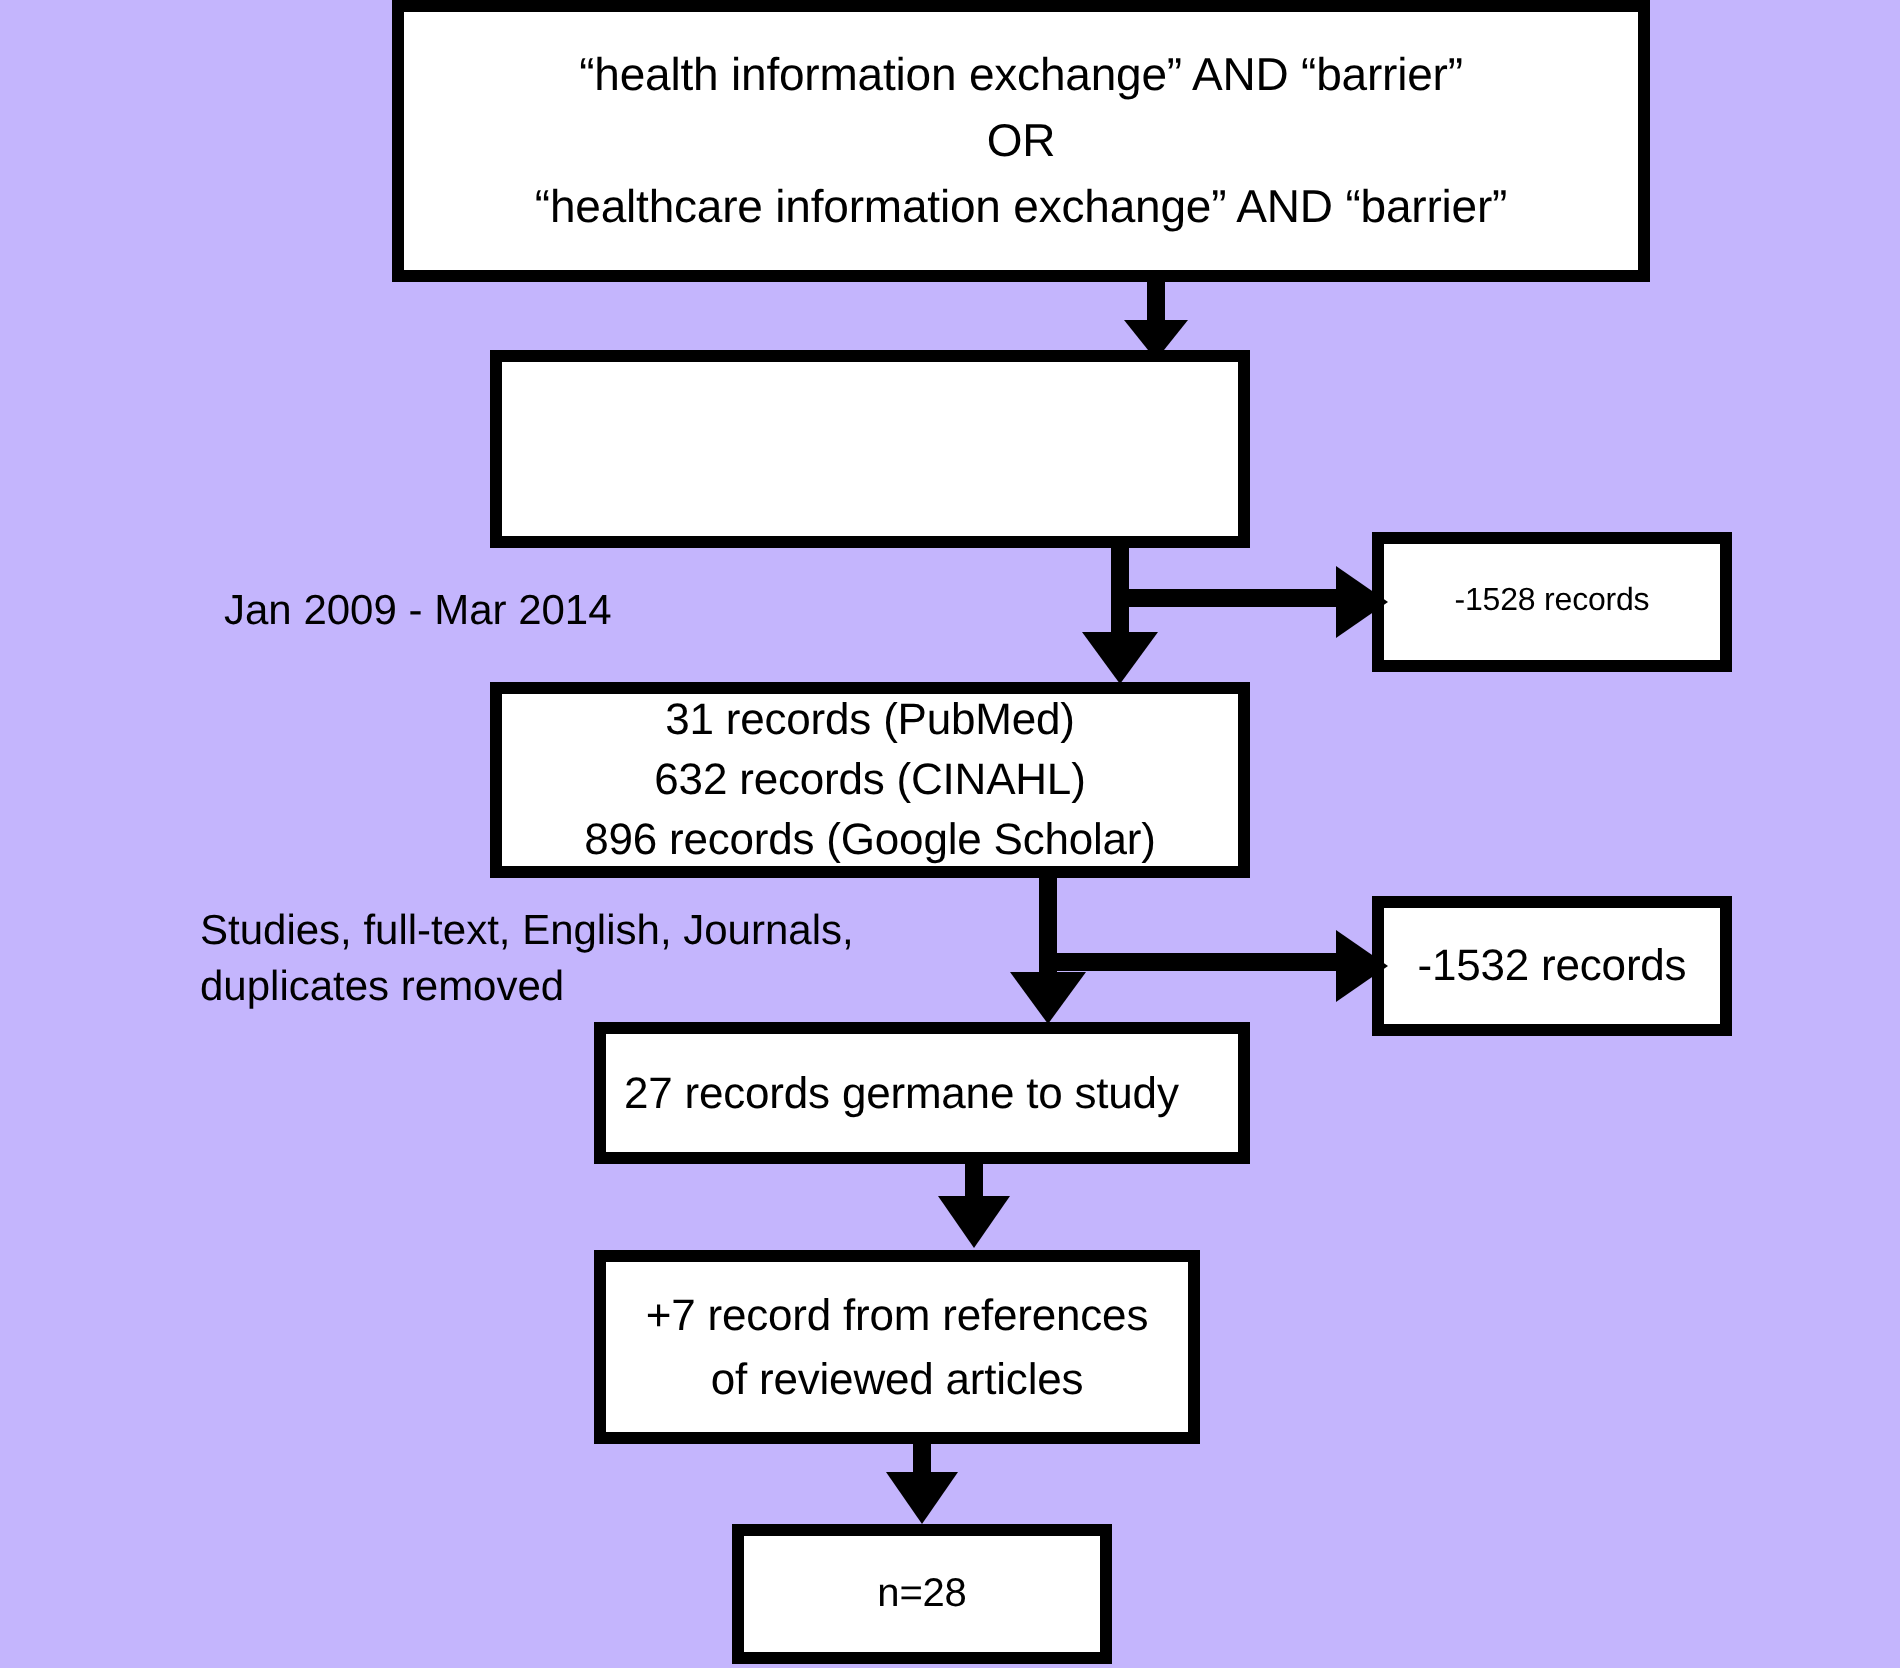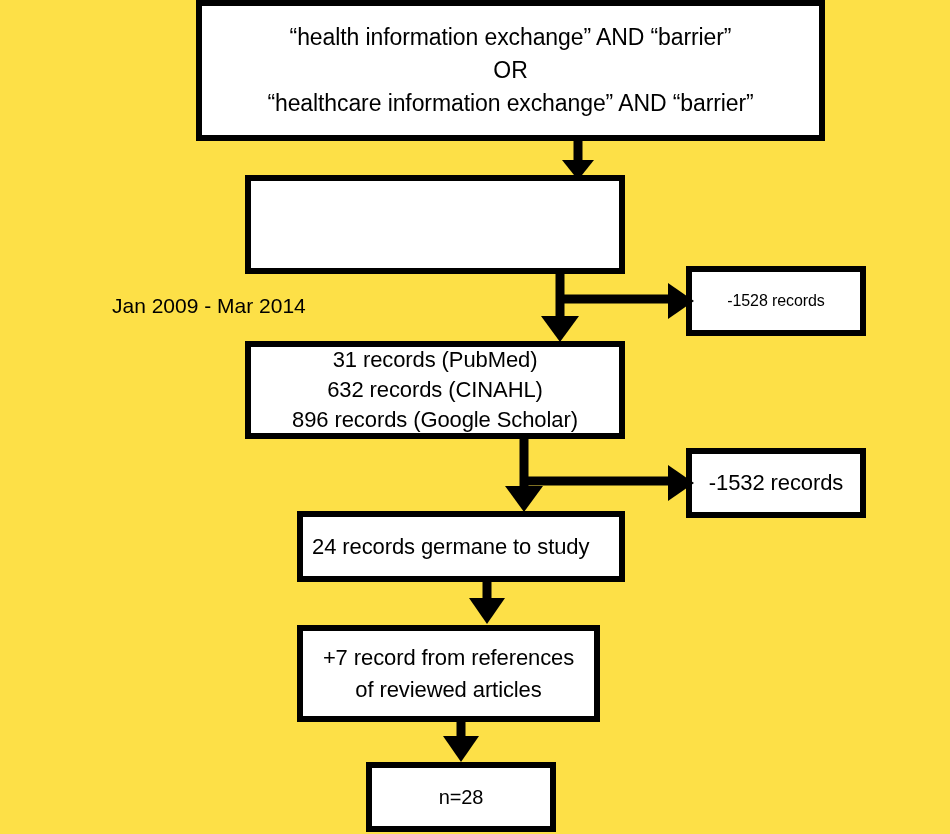--- a/index.html
+++ b/index.html
@@ -5,21 +5,21 @@
 <style>
   html, body {
     margin: 0;
     padding: 0;
     background: #ffffff;
   }
   #canvas {
     position: relative;
     width: 950px;
     height: 834px;
-    background: #fde047;
+    background: #c4b5fd;
     overflow: hidden;
     font-family: "Liberation Sans", sans-serif;
   }
   #flow-svg {
     position: absolute;
     left: 0;
     top: 0;
     width: 950px;
     height: 834px;
   }
@@ -133,28 +133,30 @@
     <div class="node-text center" style="position:static; font-size:22px; line-height:30px;">31 records (PubMed)
 632 records (CINAHL)
 896 records (Google Scholar)</div>
   </div>
 
   <div class="box-label" style="left:692px; top:452px; width:168px; height:62px;">
     <div class="node-text center" style="position:static; font-size:22px; line-height:28px;">-1532 records</div>
   </div>
 
   <div class="box-label" style="left:312px; top:516px; width:306px; height:61px;">
-    <div class="node-text left" style="position:static; font-size:22px; line-height:28px;">24 records germane to study</div>
+    <div class="node-text left" style="position:static; font-size:22px; line-height:28px;">27 records germane to study</div>
   </div>
 
   <div class="box-label" style="left:304px; top:630px; width:289px; height:87px;">
     <div class="node-text center" style="position:static; font-size:22px; line-height:32px;">+7 record from references
 of reviewed articles</div>
   </div>
 
   <div class="box-label" style="left:372px; top:766px; width:178px; height:62px;">
     <div class="node-text center" style="position:static; font-size:20px; line-height:28px;">n=28</div>
   </div>
 
   <div class="annotation" style="left:112px; top:292px;">Jan 2009 - Mar 2014</div>
 
+  <div class="annotation" style="left:100px; top:452px;">Studies, full-text, English, Journals,
+duplicates removed</div>
 
 </div>
 
 </body></html>

